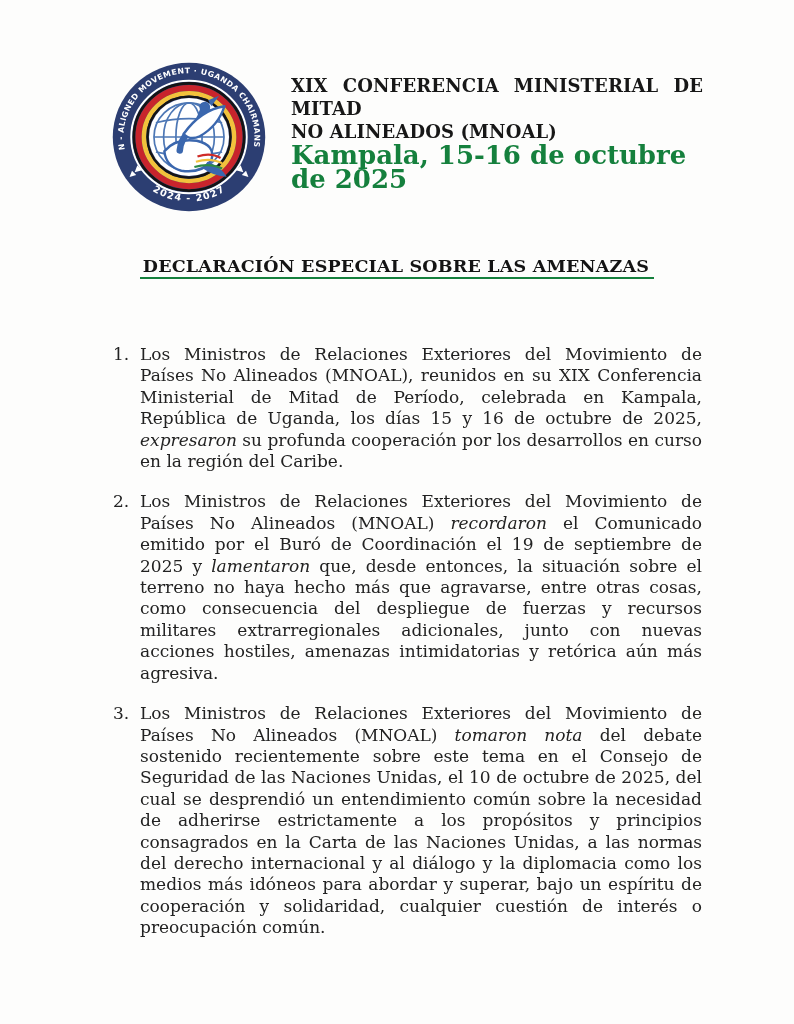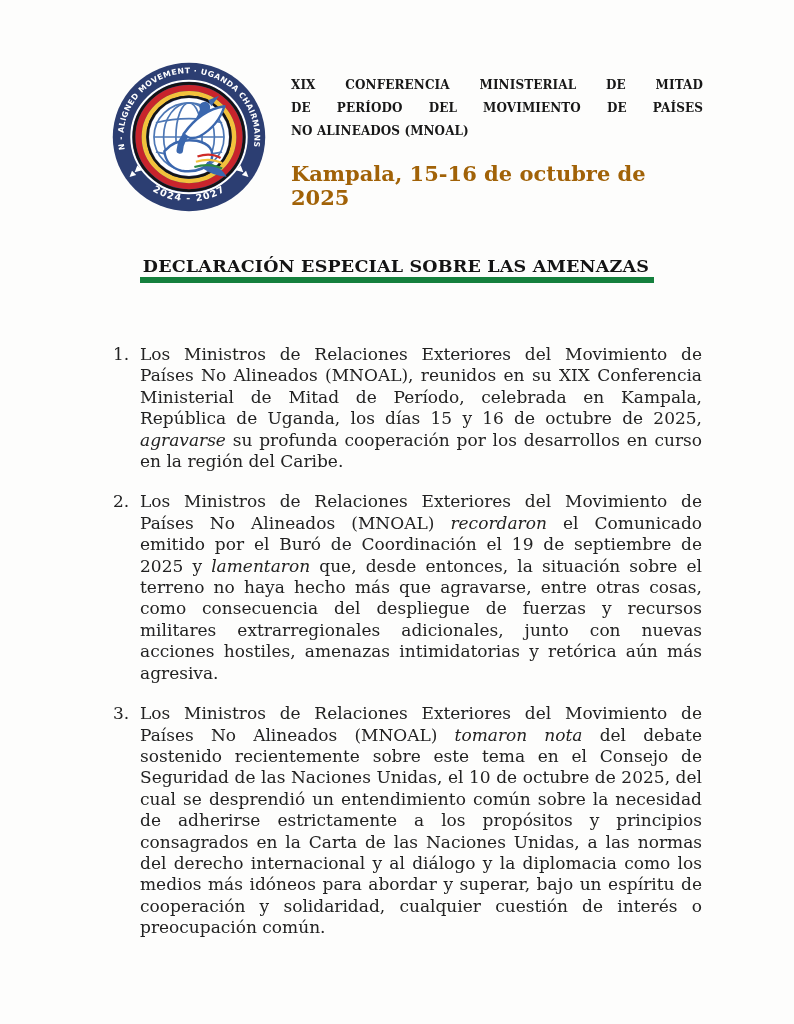--- a/index.html
+++ b/index.html
@@ -15,33 +15,33 @@
   
   .logo{position:absolute;left:112px;top:62px;width:154px;height:150px;}
   .logo svg{width:100%;height:100%;display:block;}
   .arc-text{font-family:"DejaVu Sans","Liberation Sans",sans-serif;font-weight:bold;fill:#ffffff;}
   .arc-top{font-size:10.2px;letter-spacing:0.6px;}
   .arc-bottom{font-size:12.5px;letter-spacing:1.6px;}
 
   
   .header-text{position:absolute;left:291px;top:74px;width:412px;}
   .header-line{
-    font-weight:bold;font-size:12px;line-height:23px;color:#171717;
+    font-weight:bold;font-size:18px;line-height:23px;color:#171717;
     letter-spacing:0.1px;white-space:nowrap;
   }
   .header-line.jlast{white-space:normal;text-align:justify;text-align-last:justify;}
   .date-line{
-    margin-top:19px;font-weight:bold;font-size:21px;line-height:24px;color:#a16207;
+    font-weight:bold;font-size:26px;line-height:24px;color:#15803d;
   }
 
   
   .doc-title{position:absolute;left:0;top:256px;width:794px;text-align:center;}
   .doc-title .tline{
     display:inline-block;font-weight:bold;font-size:17.5px;line-height:20px;color:#141414;
-    letter-spacing:0.2px;border-bottom:6px solid #15803d;padding:0 5px 1px 3px;margin-bottom:1px;
+    letter-spacing:0.2px;border-bottom:2px solid #15803d;padding:0 5px 1px 3px;margin-bottom:1px;
   }
 
   
   ol.paragraphs{
     list-style:none;margin:0;padding:0;
     position:absolute;left:113px;top:344px;width:589px;
   }
   ol.paragraphs li{
     position:relative;padding-left:27px;margin-bottom:19px;
     font-size:17px;line-height:21.4px;text-align:justify;color:#222222;
@@ -99,28 +99,27 @@
         <textPath href="#arcTop" startOffset="50%" text-anchor="middle">NON - ALIGNED MOVEMENT  ·  UGANDA CHAIRMANSHIP</textPath>
       </text>
       <text class="arc-text arc-bottom">
         <textPath href="#arcBot" startOffset="50%" text-anchor="middle">2024 - 2027</textPath>
       </text>
     </svg>
   </div>
 
   <header class="header-text">
     <div class="header-line jlast">XIX CONFERENCIA MINISTERIAL DE MITAD</div>
-    <div class="header-line jlast">DE PERÍODO DEL MOVIMIENTO DE PAÍSES</div>
     <div class="header-line">NO ALINEADOS (MNOAL)</div>
     <div class="date-line">Kampala, 15-16 de octubre de 2025</div>
   </header>
 
   <h1 class="doc-title" style="margin:0;font-size:0;">
     <span class="tline">DECLARACIÓN ESPECIAL SOBRE LAS AMENAZAS</span><br>
   </h1>
 
   <ol class="paragraphs" id="paragraphs">
-      <li><span class="num">1.</span><span>Los Ministros de Relaciones Exteriores del Movimiento de Países No Alineados (MNOAL), reunidos en su XIX Conferencia Ministerial de Mitad de Período, celebrada en Kampala, República de Uganda, los días 15 y 16 de octubre de 2025, </span><em>agravarse</em><span> su profunda cooperación por los desarrollos en curso en la región del Caribe.</span></li>
+      <li><span class="num">1.</span><span>Los Ministros de Relaciones Exteriores del Movimiento de Países No Alineados (MNOAL), reunidos en su XIX Conferencia Ministerial de Mitad de Período, celebrada en Kampala, República de Uganda, los días 15 y 16 de octubre de 2025, </span><em>expresaron</em><span> su profunda cooperación por los desarrollos en curso en la región del Caribe.</span></li>
       <li><span class="num">2.</span><span>Los Ministros de Relaciones Exteriores del Movimiento de Países No Alineados (MNOAL) </span><em>recordaron</em><span> el Comunicado emitido por el Buró de Coordinación el 19 de septiembre de 2025 y </span><em>lamentaron</em><span> que, desde entonces, la situación sobre el terreno no haya hecho más que agravarse, entre otras cosas, como consecuencia del despliegue de fuerzas y recursos militares extrarregionales adicionales, junto con nuevas acciones hostiles, amenazas intimidatorias y retórica aún más agresiva.</span></li>
       <li><span class="num">3.</span><span>Los Ministros de Relaciones Exteriores del Movimiento de Países No Alineados (MNOAL) </span><em>tomaron nota</em><span> del debate sostenido recientemente sobre este tema en el Consejo de Seguridad de las Naciones Unidas, el 10 de octubre de 2025, del cual se desprendió un entendimiento común sobre la necesidad de adherirse estrictamente a los propósitos y principios consagrados en la Carta de las Naciones Unidas, a las normas del derecho internacional y al diálogo y la diplomacia como los medios más idóneos para abordar y superar, bajo un espíritu de cooperación y solidaridad, cualquier cuestión de interés o preocupación común.</span></li>
     </ol>
 
 </div>
 
 </body></html>

